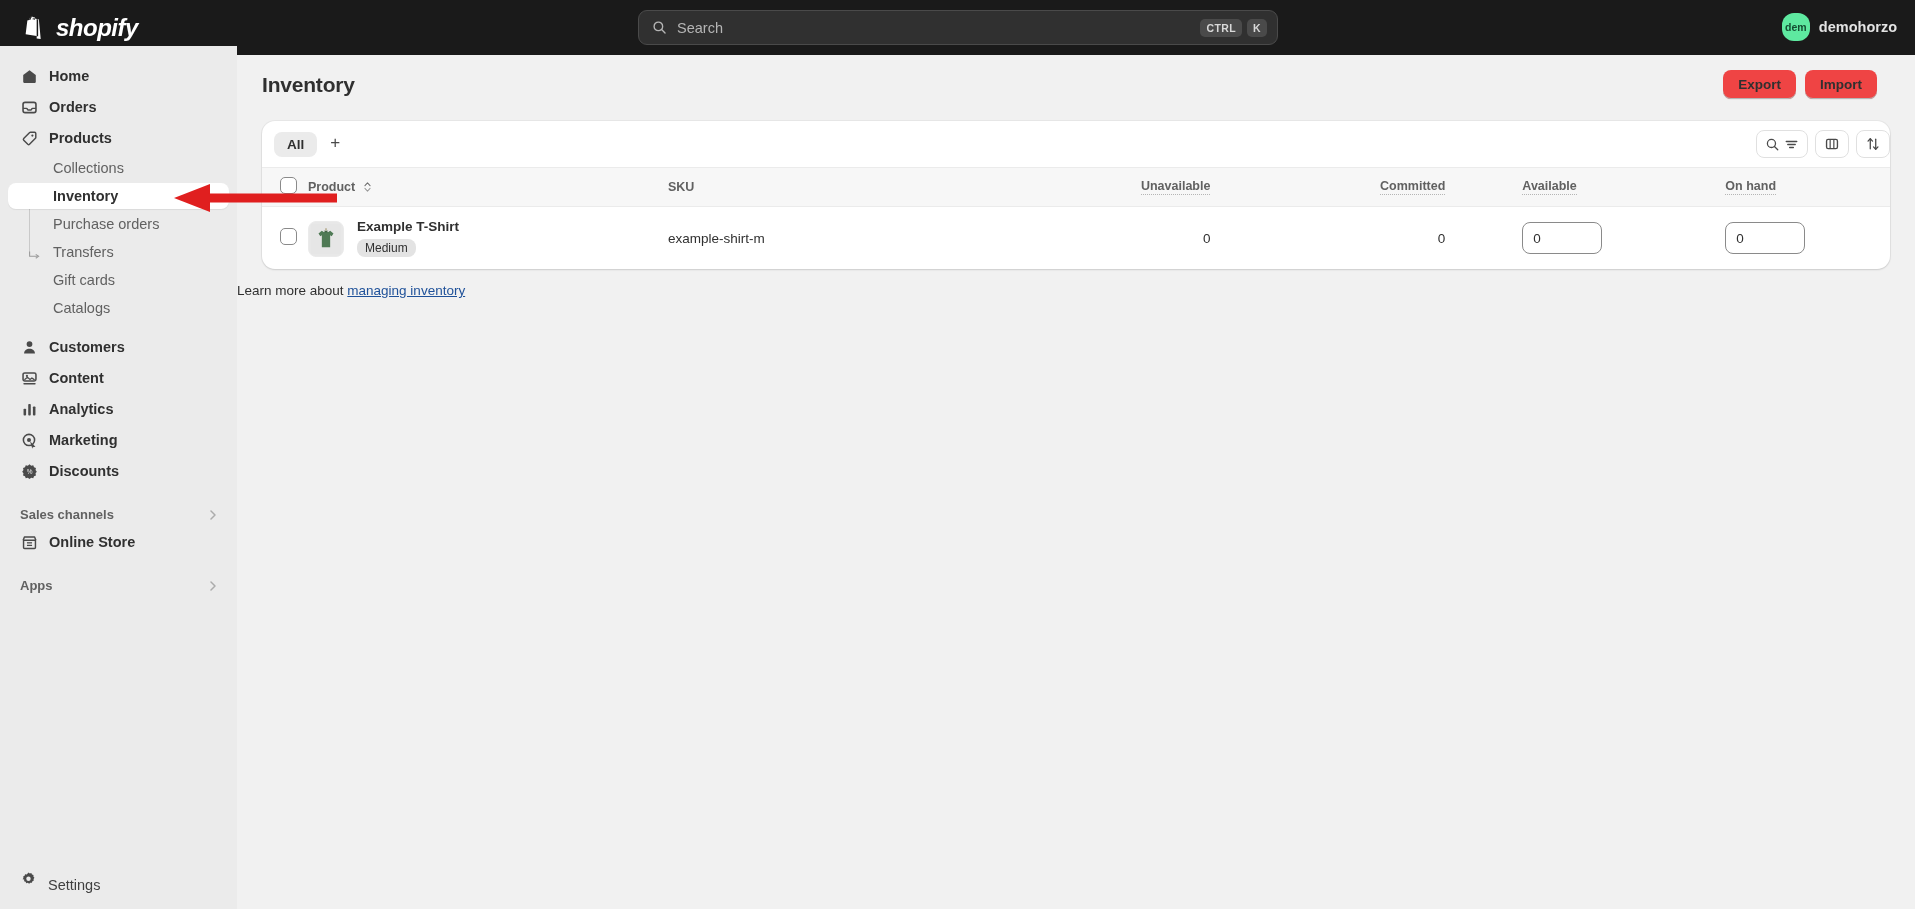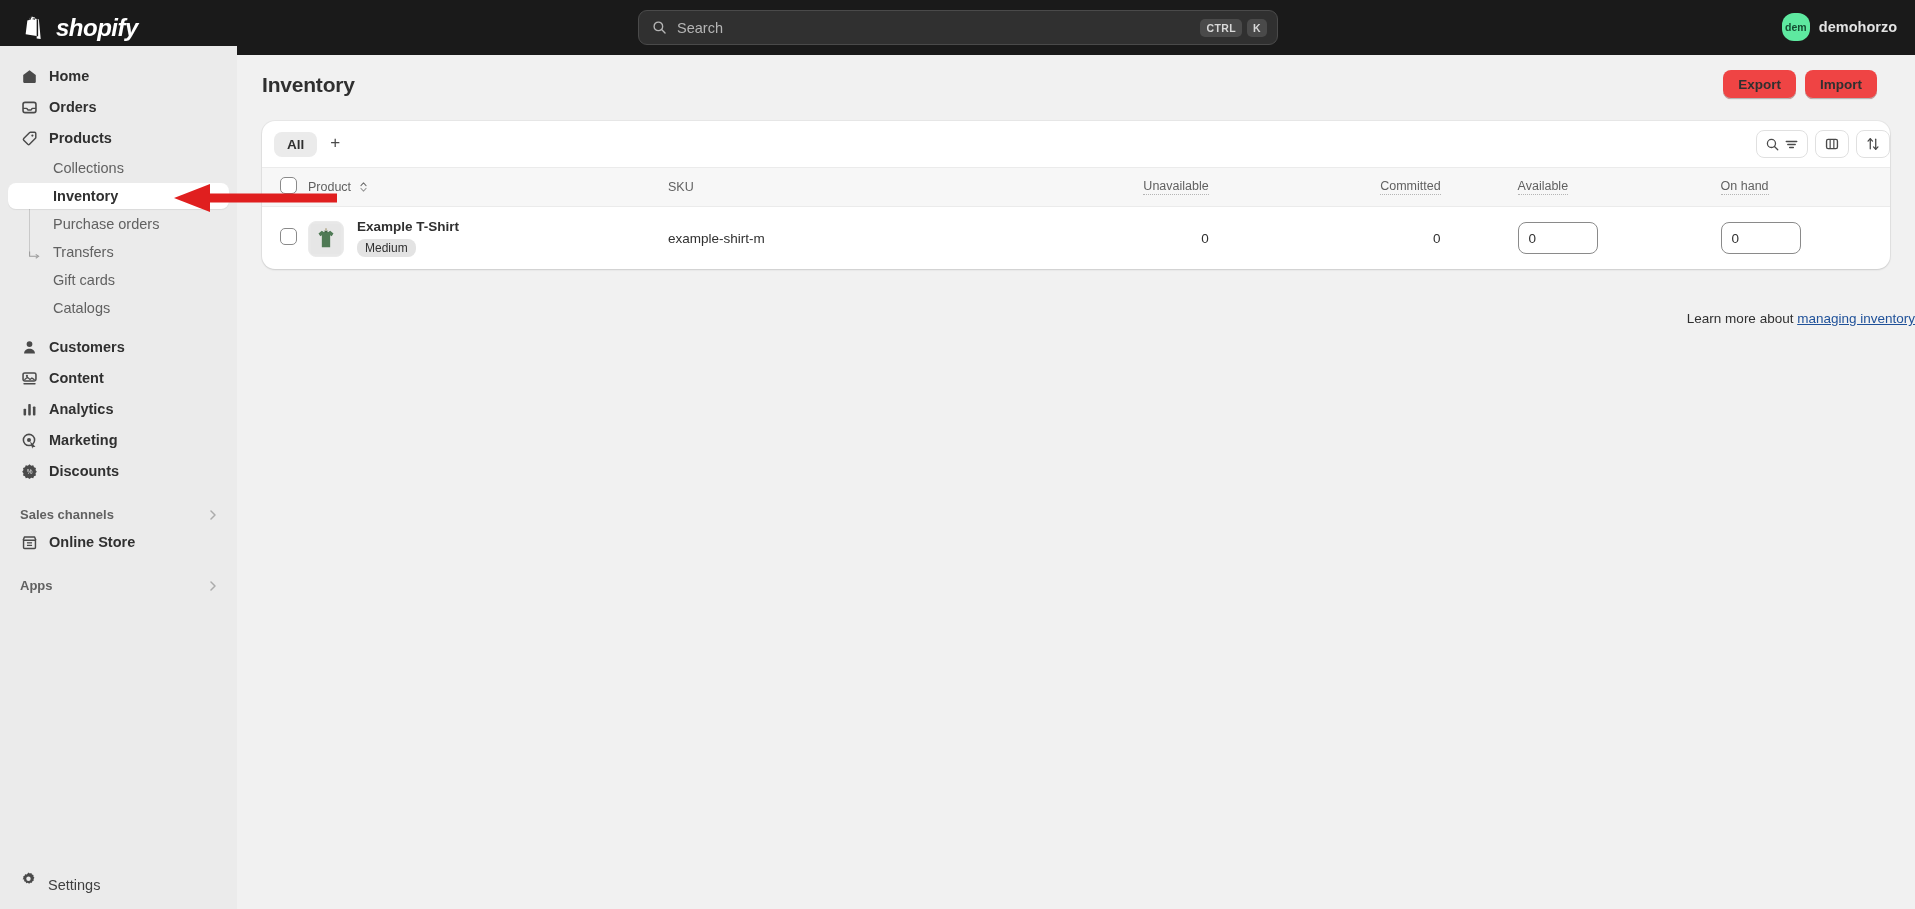--- a/index.html
+++ b/index.html
@@ -109,21 +109,21 @@
   .tab-add { font-size: 17px; color: #4a4a4a; padding: 1px 10px 4px; border-radius: 8px; cursor: pointer; }
   .tool-btns { display: flex; gap: 7px; align-items: center; }
   .tool-btn {
     height: 28px; border-radius: 8px; border: 1px solid #e0e0e0; background: #fff;
     display: flex; align-items: center; justify-content: center; gap: 4px;
     cursor: pointer; padding: 0 8px;
   }
 
   table { width: 100%; border-collapse: collapse; }
   thead th {
-    background: #f7f7f7; font-size: 12.5px; font-weight: 400; color: #616161;
+    background: #f7f7f7; font-size: 12.5px; font-weight: 700; color: #616161;
     text-align: left; padding: 9px 0 9px 0; height: 33px;
     border-top: 1px solid #ebebeb; border-bottom: 1px solid #ebebeb;
     vertical-align: middle;
   }
   .th-dotted { border-bottom: 1px dotted #b5b5b5; padding-bottom: 1px; display: inline-block; text-align: center; }
   .col-check { width: 46px; padding-left: 18px !important; }
   .col-product { width: 360px; }
   .col-sku { width: 360px; }
   .col-num { text-align: right !important; }
   .pad-r-un { padding-right: 56px !important; }
@@ -149,21 +149,21 @@
   }
   .sku { color: #303030; font-size: 13.5px; }
   .numcell { text-align: right; font-size: 13.5px; color: #303030; }
   .qty-input {
     width: 80px; height: 32px; border: 1px solid #8a8a8a; border-radius: 8px;
     background: #fff; font-size: 13.5px; color: #303030; padding: 0 10px;
     font-family: inherit; outline: none;
   }
 
   .learn {
-    text-align: right; margin-top: 42px; font-size: 13.5px; color: #303030;
+    text-align: left; margin-top: 14px; font-size: 13.5px; color: #303030;
   }
   .learn a { color: #1f5199; text-decoration: underline; cursor: pointer; }
 
   
   .arrow-anno { position: absolute; left: 122px; top: 183px; width: 215px; height: 30px; pointer-events: none; }
 </style>
 </head>
 <body>
 
 <div class="topbar">

